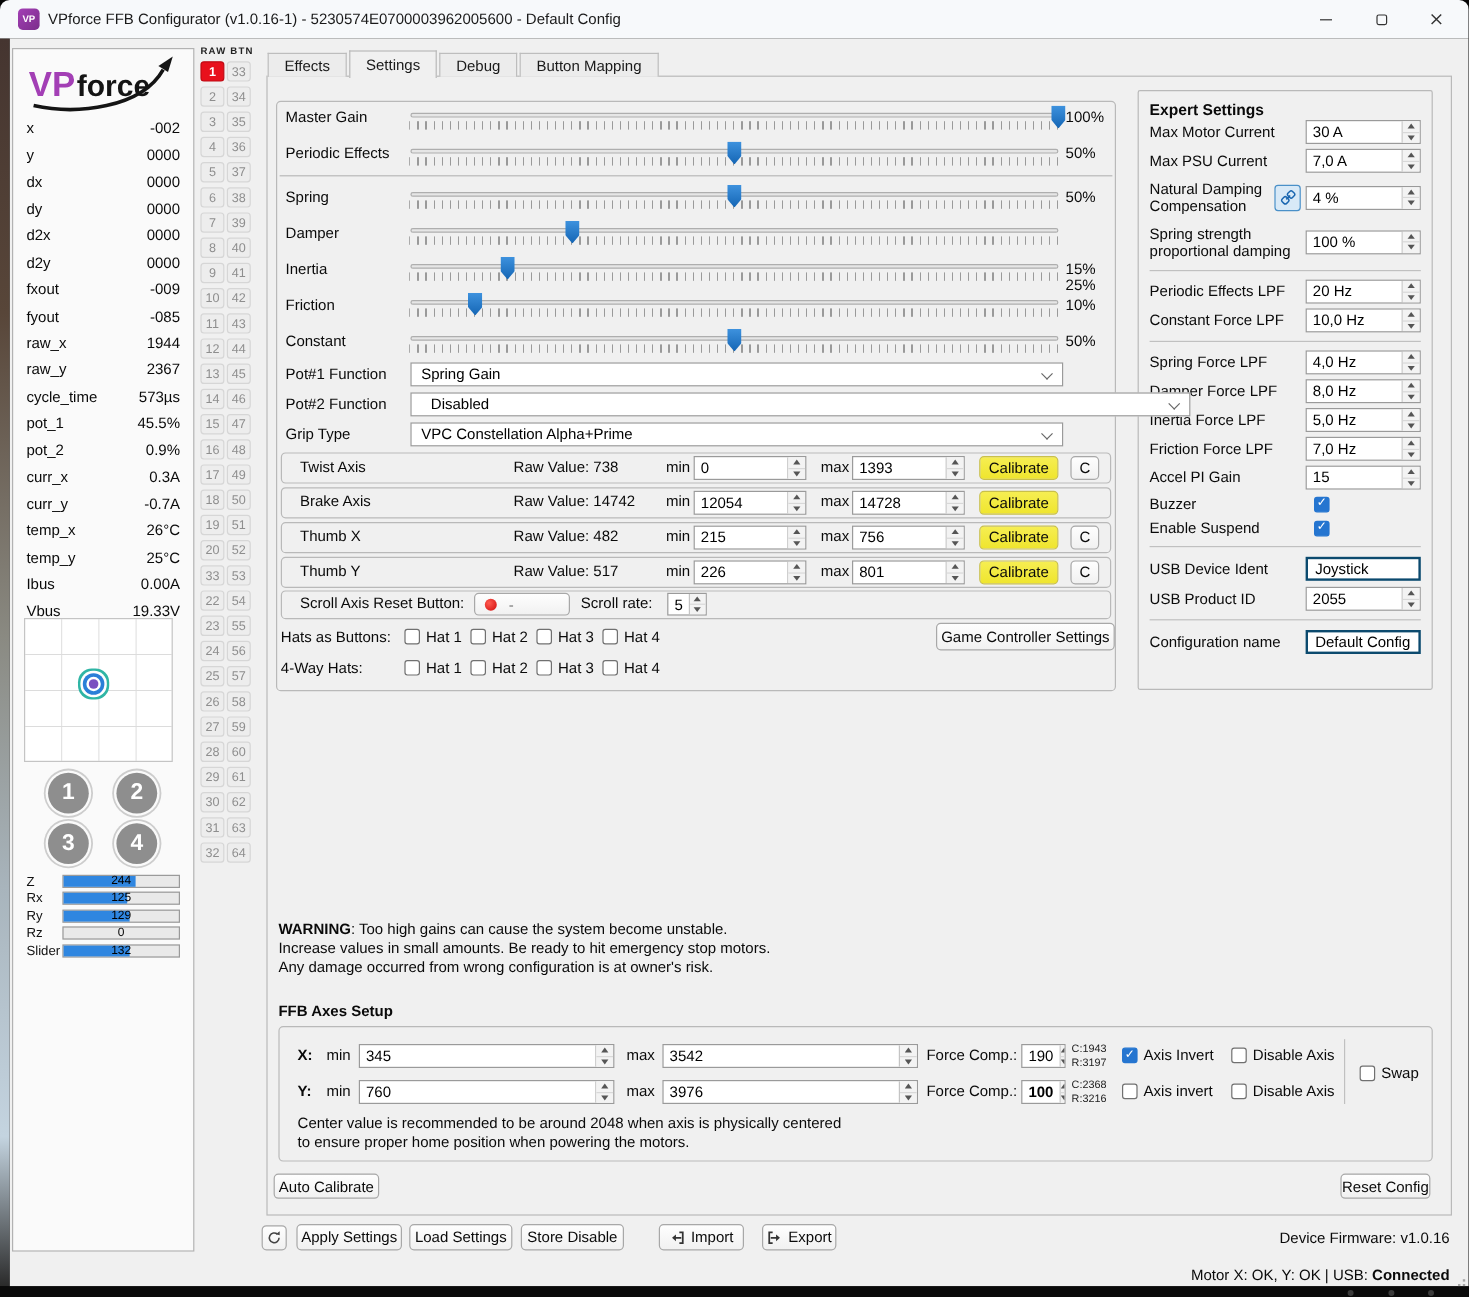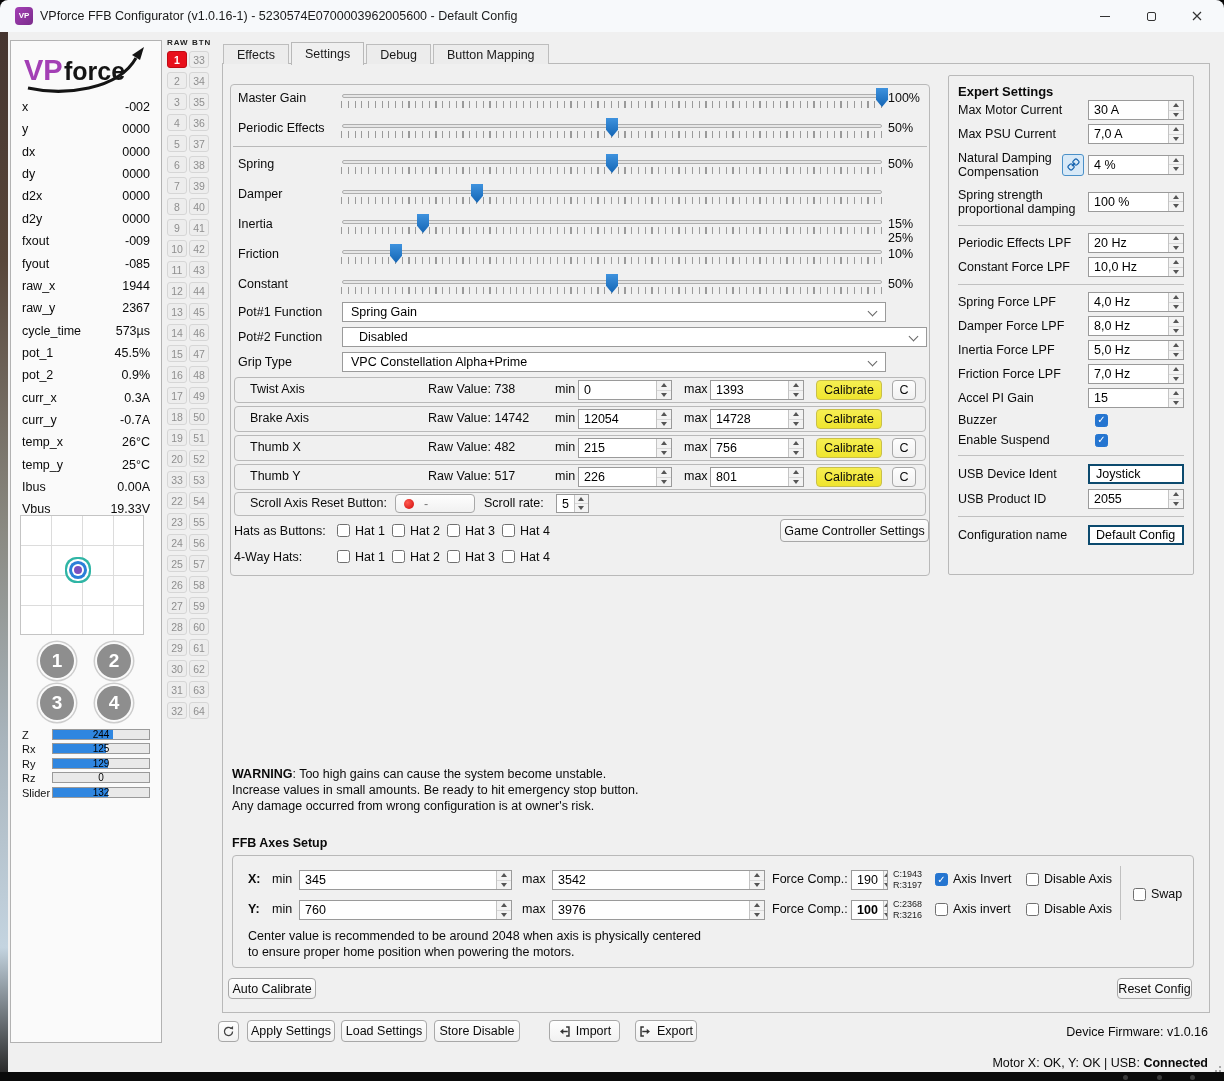--- a/index.html
+++ b/index.html
@@ -345,21 +345,21 @@
           <div class="ex-label">
             <div>Configuration name</div>
           </div>
           <div class="txtin" style="position: static; width: 96px; height: 20px; flex: 0 0 auto;">Default Config</div>
         </div>
       </div>
 
     <div class="btn" style="left:780px;top:519px;width:149px;height:23px">Game Controller Settings</div>
 
     <div class="warn" style="top:766px"><b>WARNING</b><span>: Too high gains can cause the system become unstable.</span></div>
-    <div class="warn" style="top:782px">Increase values in small amounts. Be ready to hit emergency stop button.</div>
+    <div class="warn" style="top:782px">Increase values in small amounts. Be ready to hit emergency stop motors.</div>
     <div class="warn" style="top:798px">Any damage occurred from wrong configuration is at owner's risk.</div>
     <div class="warn" style="top:835px;font-weight:bold">FFB Axes Setup</div>
 
     <div class="gb" style="left:232px;top:855px;width:962px;height:113px"></div>
     <div class="warn" style="left:248px;top:928px">Center value is recommended to be around 2048 when axis is physically centered</div>
     <div class="warn" style="left:248px;top:944px">to ensure proper home position when powering the motors.</div>
 
     <div class="btn" style="left:228px;top:978px;width:88px;height:21px">Auto Calibrate</div>
     <div class="btn" style="left:1117px;top:978px;width:75px;height:21px">Reset Config</div>
 
@@ -595,21 +595,21 @@
       <div class="sl-handle" style="left: 390px; top: 244px;"></div>
       <div class="lbl" style="left: 888px; top: 247px;">10%</div>
       <div class="lbl" style="left: 238px; top: 277px;">Constant</div>
       <div class="groove" style="left: 342px; top: 280px; width: 540px;"></div>
       <div class="ticks" style="left: 341px; top: 287px; width: 542px;"></div>
       <div class="sl-handle" style="left: 606px; top: 274px;"></div>
       <div class="lbl" style="left: 888px; top: 277px;">50%</div>
       <div class="lbl" style="left: 238px; top: 305px;">Pot#1 Function</div>
       <div class="combo" style="left: 342px; top: 302px; width: 544px; height: 20px;">Spring Gain<i class="chev"></i></div>
       <div class="lbl" style="left: 238px; top: 330px;">Pot#2 Function</div>
-      <div class="combo" style="left: 342px; top: 327px; width: 585px; height: 20px; padding-left: 16px;">Disabled<i class="chev"></i></div>
+      <div class="combo" style="left: 342px; top: 327px; width: 650px; height: 20px; padding-left: 16px;">Disabled<i class="chev"></i></div>
       <div class="lbl" style="left: 238px; top: 355px;">Grip Type</div>
       <div class="combo" style="left: 342px; top: 352px; width: 544px; height: 20px;">VPC Constellation Alpha+Prime<i class="chev"></i></div>
       <div class="gb" style="left: 234px; top: 377px; width: 692px; height: 26px;"></div>
       <div class="lbl" style="left: 250px; top: 382px;">Twist Axis</div>
       <div class="lbl" style="left: 428px; top: 382px;">Raw Value: 738</div>
       <div class="lbl" style="left: 555px; top: 382px;">min</div>
       <div class="spin" style="position: absolute; left: 578px; top: 380px; width: 94px; height: 20px;">
         <span class="val">0</span>
         <div class="arrs">
           <div class="arr">

